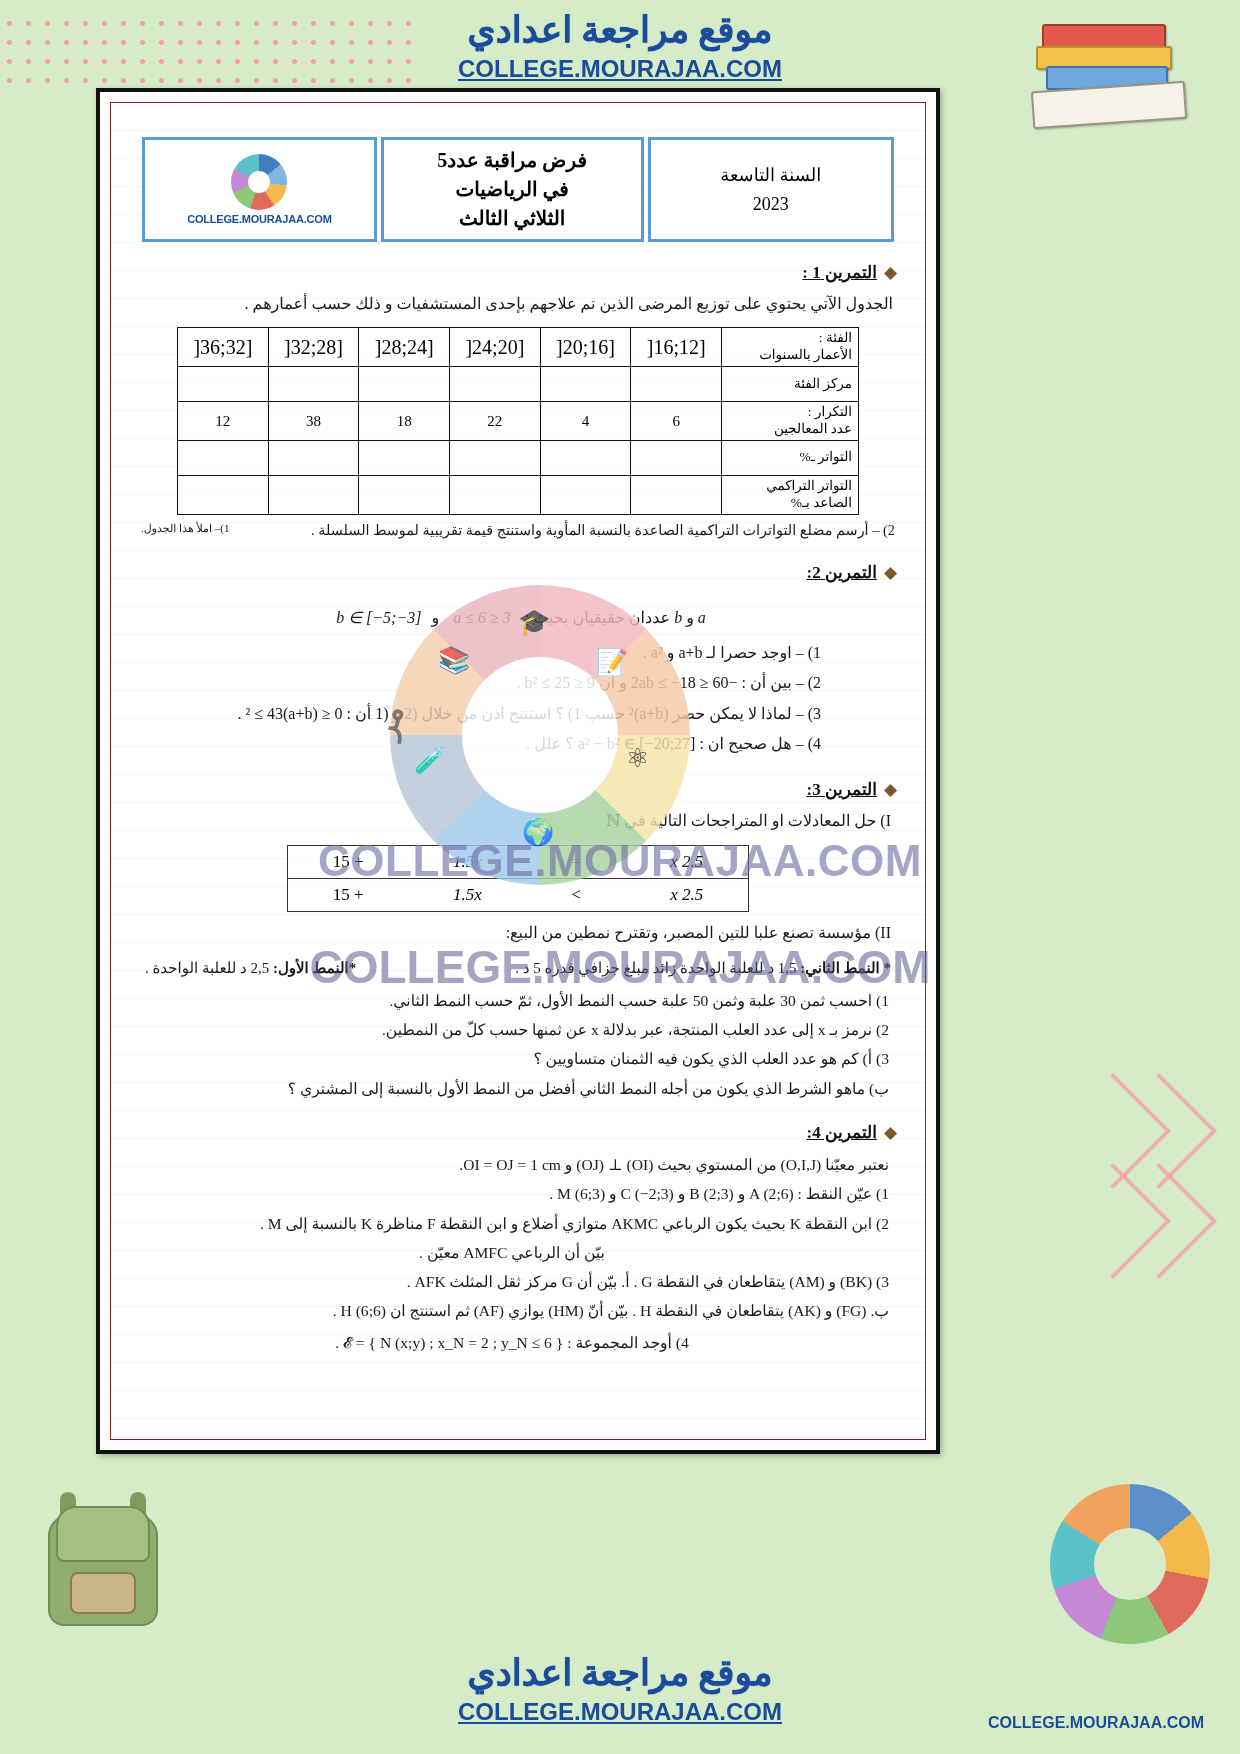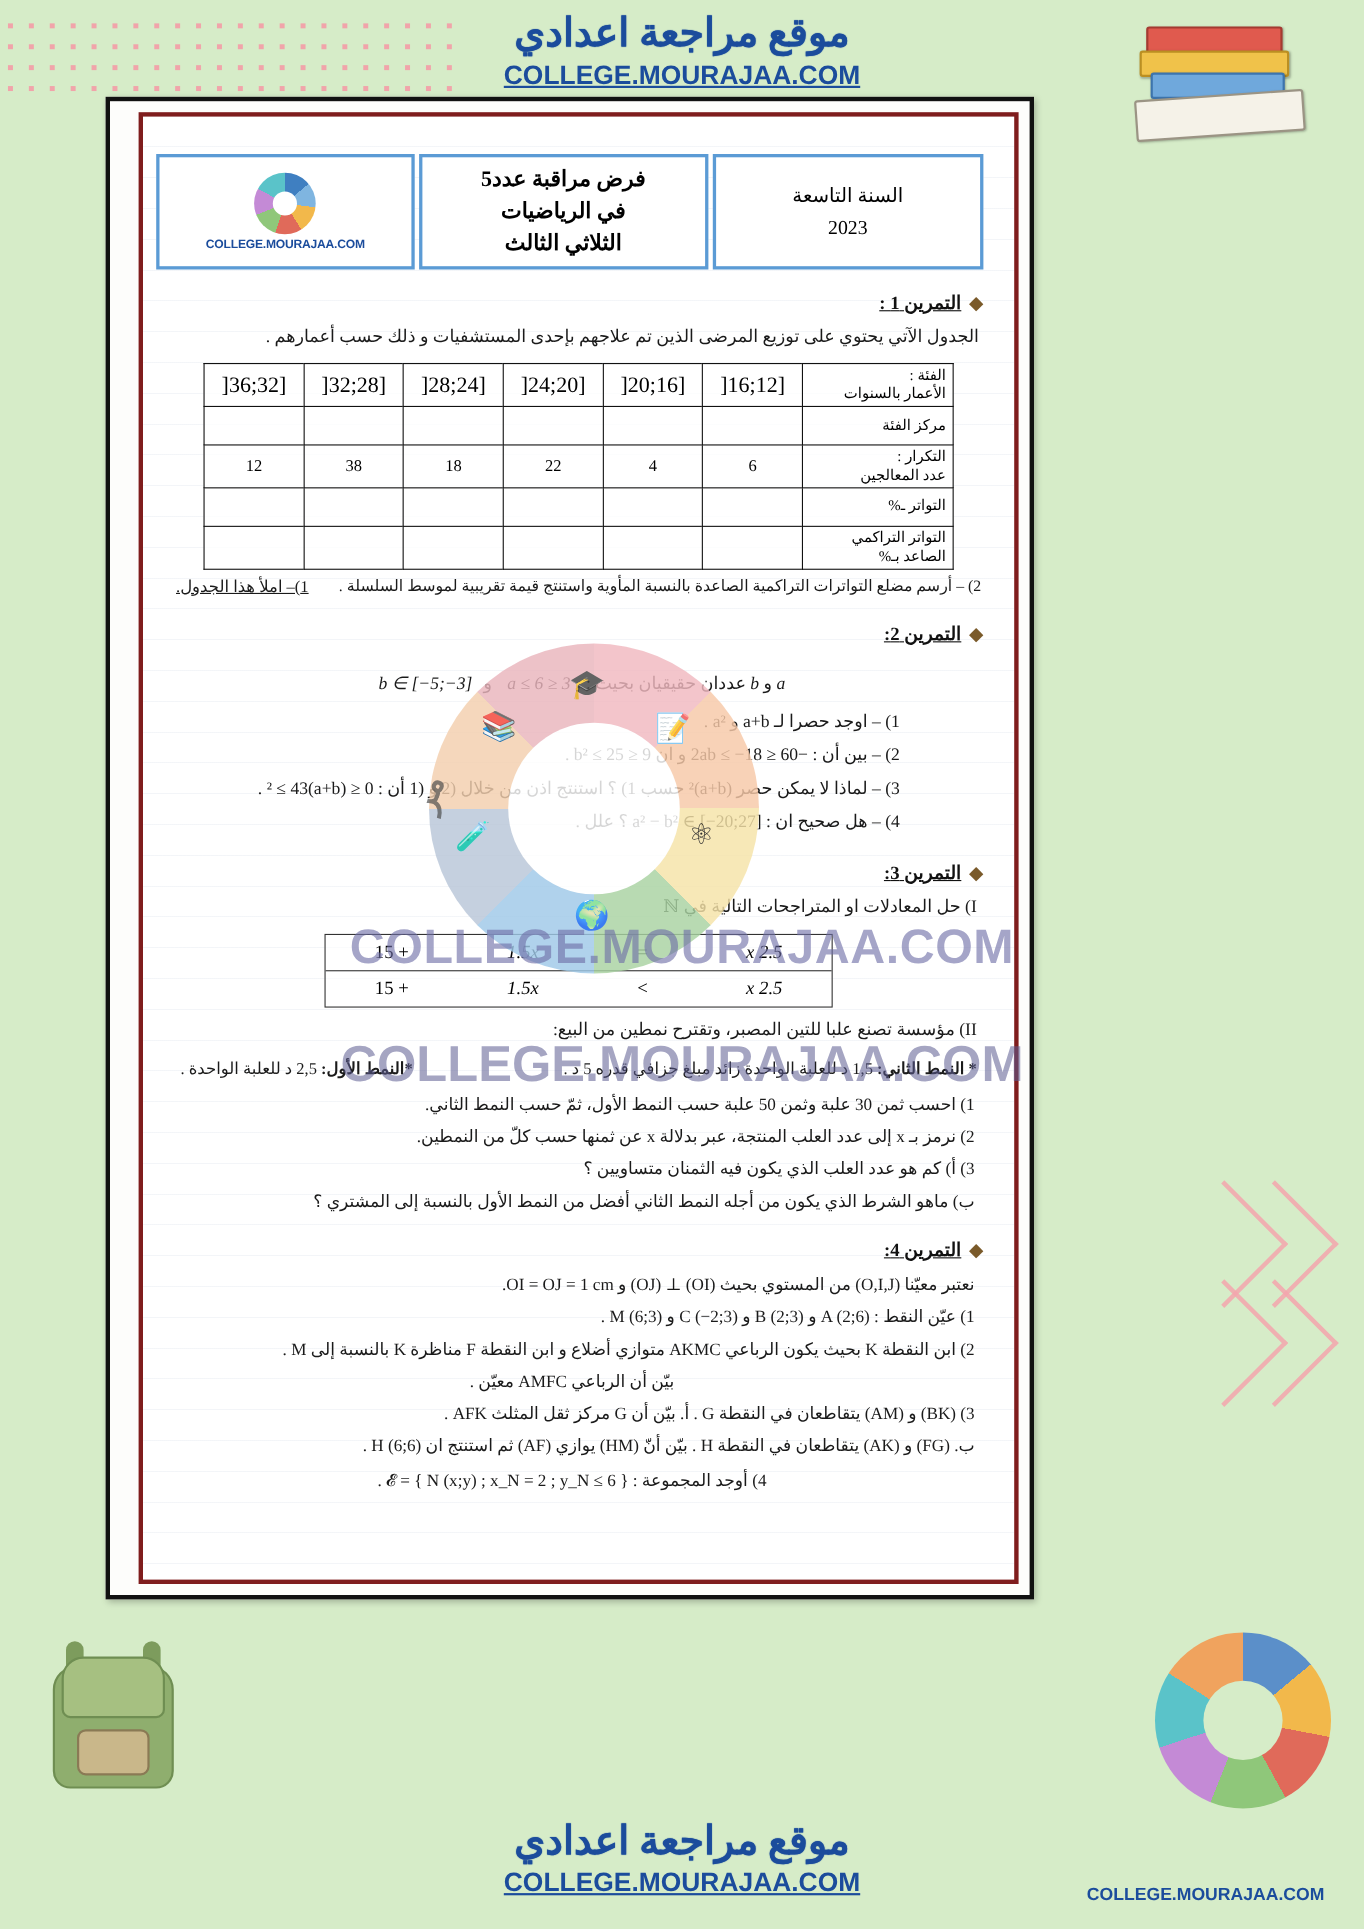--- a/index.html
+++ b/index.html
@@ -21,22 +21,22 @@
      display:flex;flex-direction:column;align-items:center;justify-content:center;}
   .site-ar{color:#1b4c9c;font-weight:bold;font-size:36px;letter-spacing:.5px;
      text-shadow:0 0 1px #1b4c9c;}
   .site-url{color:#1b4c9c;font-weight:bold;font-size:24px;
      font-family:"Liberation Sans",sans-serif;text-decoration:underline;margin-top:4px;}
   .bottom-banner{position:absolute;bottom:28px;left:0;right:0;
      display:flex;flex-direction:column;align-items:center;}
   
   .page{position:absolute;left:96px;top:88px;width:836px;height:1358px;
      background:#fdfdfb;border:4px solid #111;box-shadow:2px 2px 6px rgba(0,0,0,.25);}
-  .inner{position:absolute;inset:10px;background:#fff;border:4px solid #7f1d1d;
-     overflow:hidden;margin-left:16px;}
+  .inner{position:absolute;inset:10px;background:#fff;border:1px solid #7f1d1d;
+     overflow:hidden;}
   .sheet{position:absolute;inset:0;padding:22px 24px 10px 24px;box-sizing:border-box;
      background:
         repeating-linear-gradient(to bottom, transparent 0 27px, rgba(140,160,190,.10) 27px 28px);
   }
   
   table.hdr{border-collapse:separate;border-spacing:4px;margin:8px auto 0 auto;width:760px;}
   table.hdr td{border:3px solid #5b9bd5;text-align:center;vertical-align:middle;
      background:#fff;padding:6px 4px;}
   .hdr-c1{width:268px;font-size:18px;line-height:1.6;}
   .hdr-c2{width:282px;font-weight:bold;font-size:20px;line-height:1.45;}
@@ -213,21 +213,21 @@
        <td></td>
        <td></td>
        <td></td>
        <td></td>
      </tr>
    </tbody>
         </table>
 
    <div class="ar" style="display:flex;justify-content:space-between;gap:16px;margin:2px 6px 0 6px;">
      <span style="font-size:14.4px;">2) – أرسم مضلع التواترات التراكمية الصاعدة بالنسبة المأوية  واستنتج قيمة تقريبية لموسط السلسلة .</span>
-     <span style="font-size:15px;white-space:nowrap;text-decoration:underline;">1)– املأ هذا الجدول.</span>
+     <span style="font-size:11px;white-space:nowrap;">1)– املأ هذا الجدول.</span>
    </div>
 
    <div class="ex-head" style="margin-top:20px;">
      <span class="bullet">◆</span>
      <span class="ex-title">التمرين 2:</span>
    </div>
    <div class="ar" style="text-align:center;margin-top:22px;">
      <span class="mth">a</span>
      <span>و</span>
      <span class="mth">b</span>

